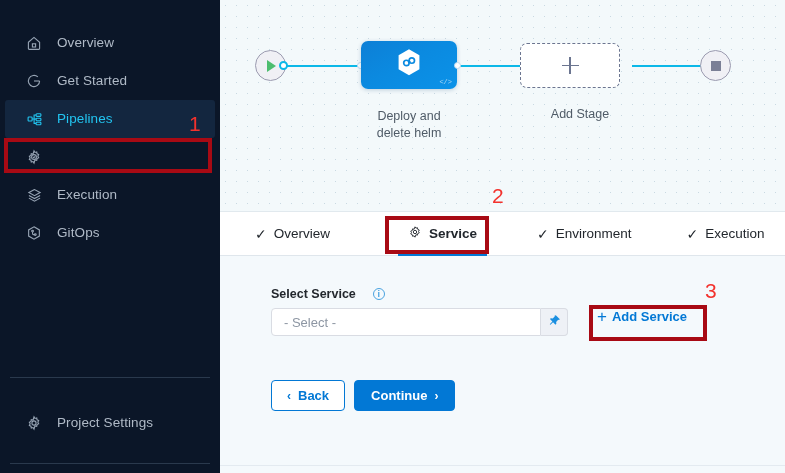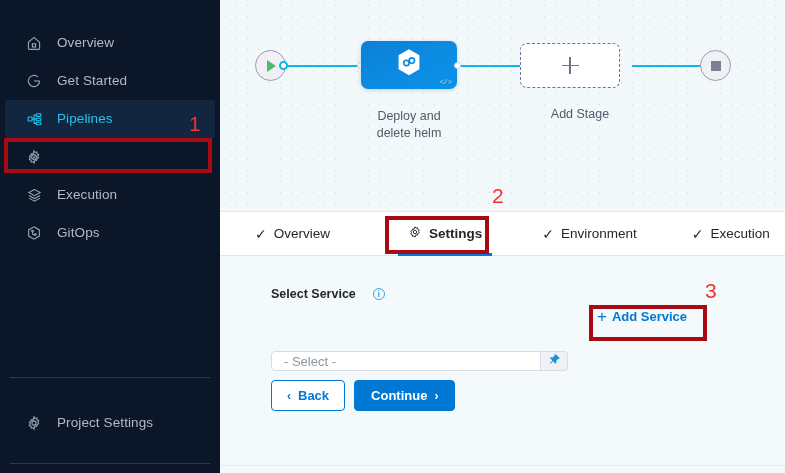--- a/index.html
+++ b/index.html
@@ -183,23 +183,22 @@
     display: flex; align-items: center; gap: 17px;
   }
   .info-i {
     width: 12px; height: 12px; border-radius: 50%;
     border: 1.2px solid #4aa3e0; color: #4aa3e0;
     font-size: 9px; font-weight: 700; line-height: 10px;
     text-align: center; font-style: normal;
   }
   #select-wrap {
     position: absolute; left: 51px; top: 52px;
-    width: 297px; height: 20px;
+    width: 297px; height: 28px;
     display: flex;
-    margin-top: 43px;
   }
   #select-box {
     flex: 1; background: #fff; border: 1px solid #d9dce3;
     border-radius: 4px 0 0 4px;
     display: flex; align-items: center;
     padding-left: 12px;
     color: #8d96a3; font-size: 13px;
     cursor: pointer;
   }
   #pin-btn {
@@ -393,21 +392,21 @@
         <span class="check">✓</span>
         <span>Overview</span>
       </div>
       <div class="tab active" id="tab-service">
         <span>
           <svg width="14" height="14" viewBox="0 0 20 20" fill="none" stroke="#22272d" stroke-width="1.3">
             <circle cx="10" cy="10" r="2.4"></circle>
             <path d="M10 2.6l1.3 1.9 2.2-.6.4 2.3 2.2 1-1.1 2 1.1 2-2.2 1-.4 2.3-2.2-.6L10 17.4l-1.3-1.9-2.2.6-.4-2.3-2.2-1 1.1-2-1.1-2 2.2-1 .4-2.3 2.2.6z"></path>
           </svg>
         </span>
-        <span>Settings</span>
+        <span>Service</span>
       </div>
       <div class="tab" id="tab-environment">
         <span class="check">✓</span>
         <span>Environment</span>
       </div>
       <div class="tab" id="tab-execution">
         <span class="check">✓</span>
         <span>Execution</span>
       </div>
     </div>

